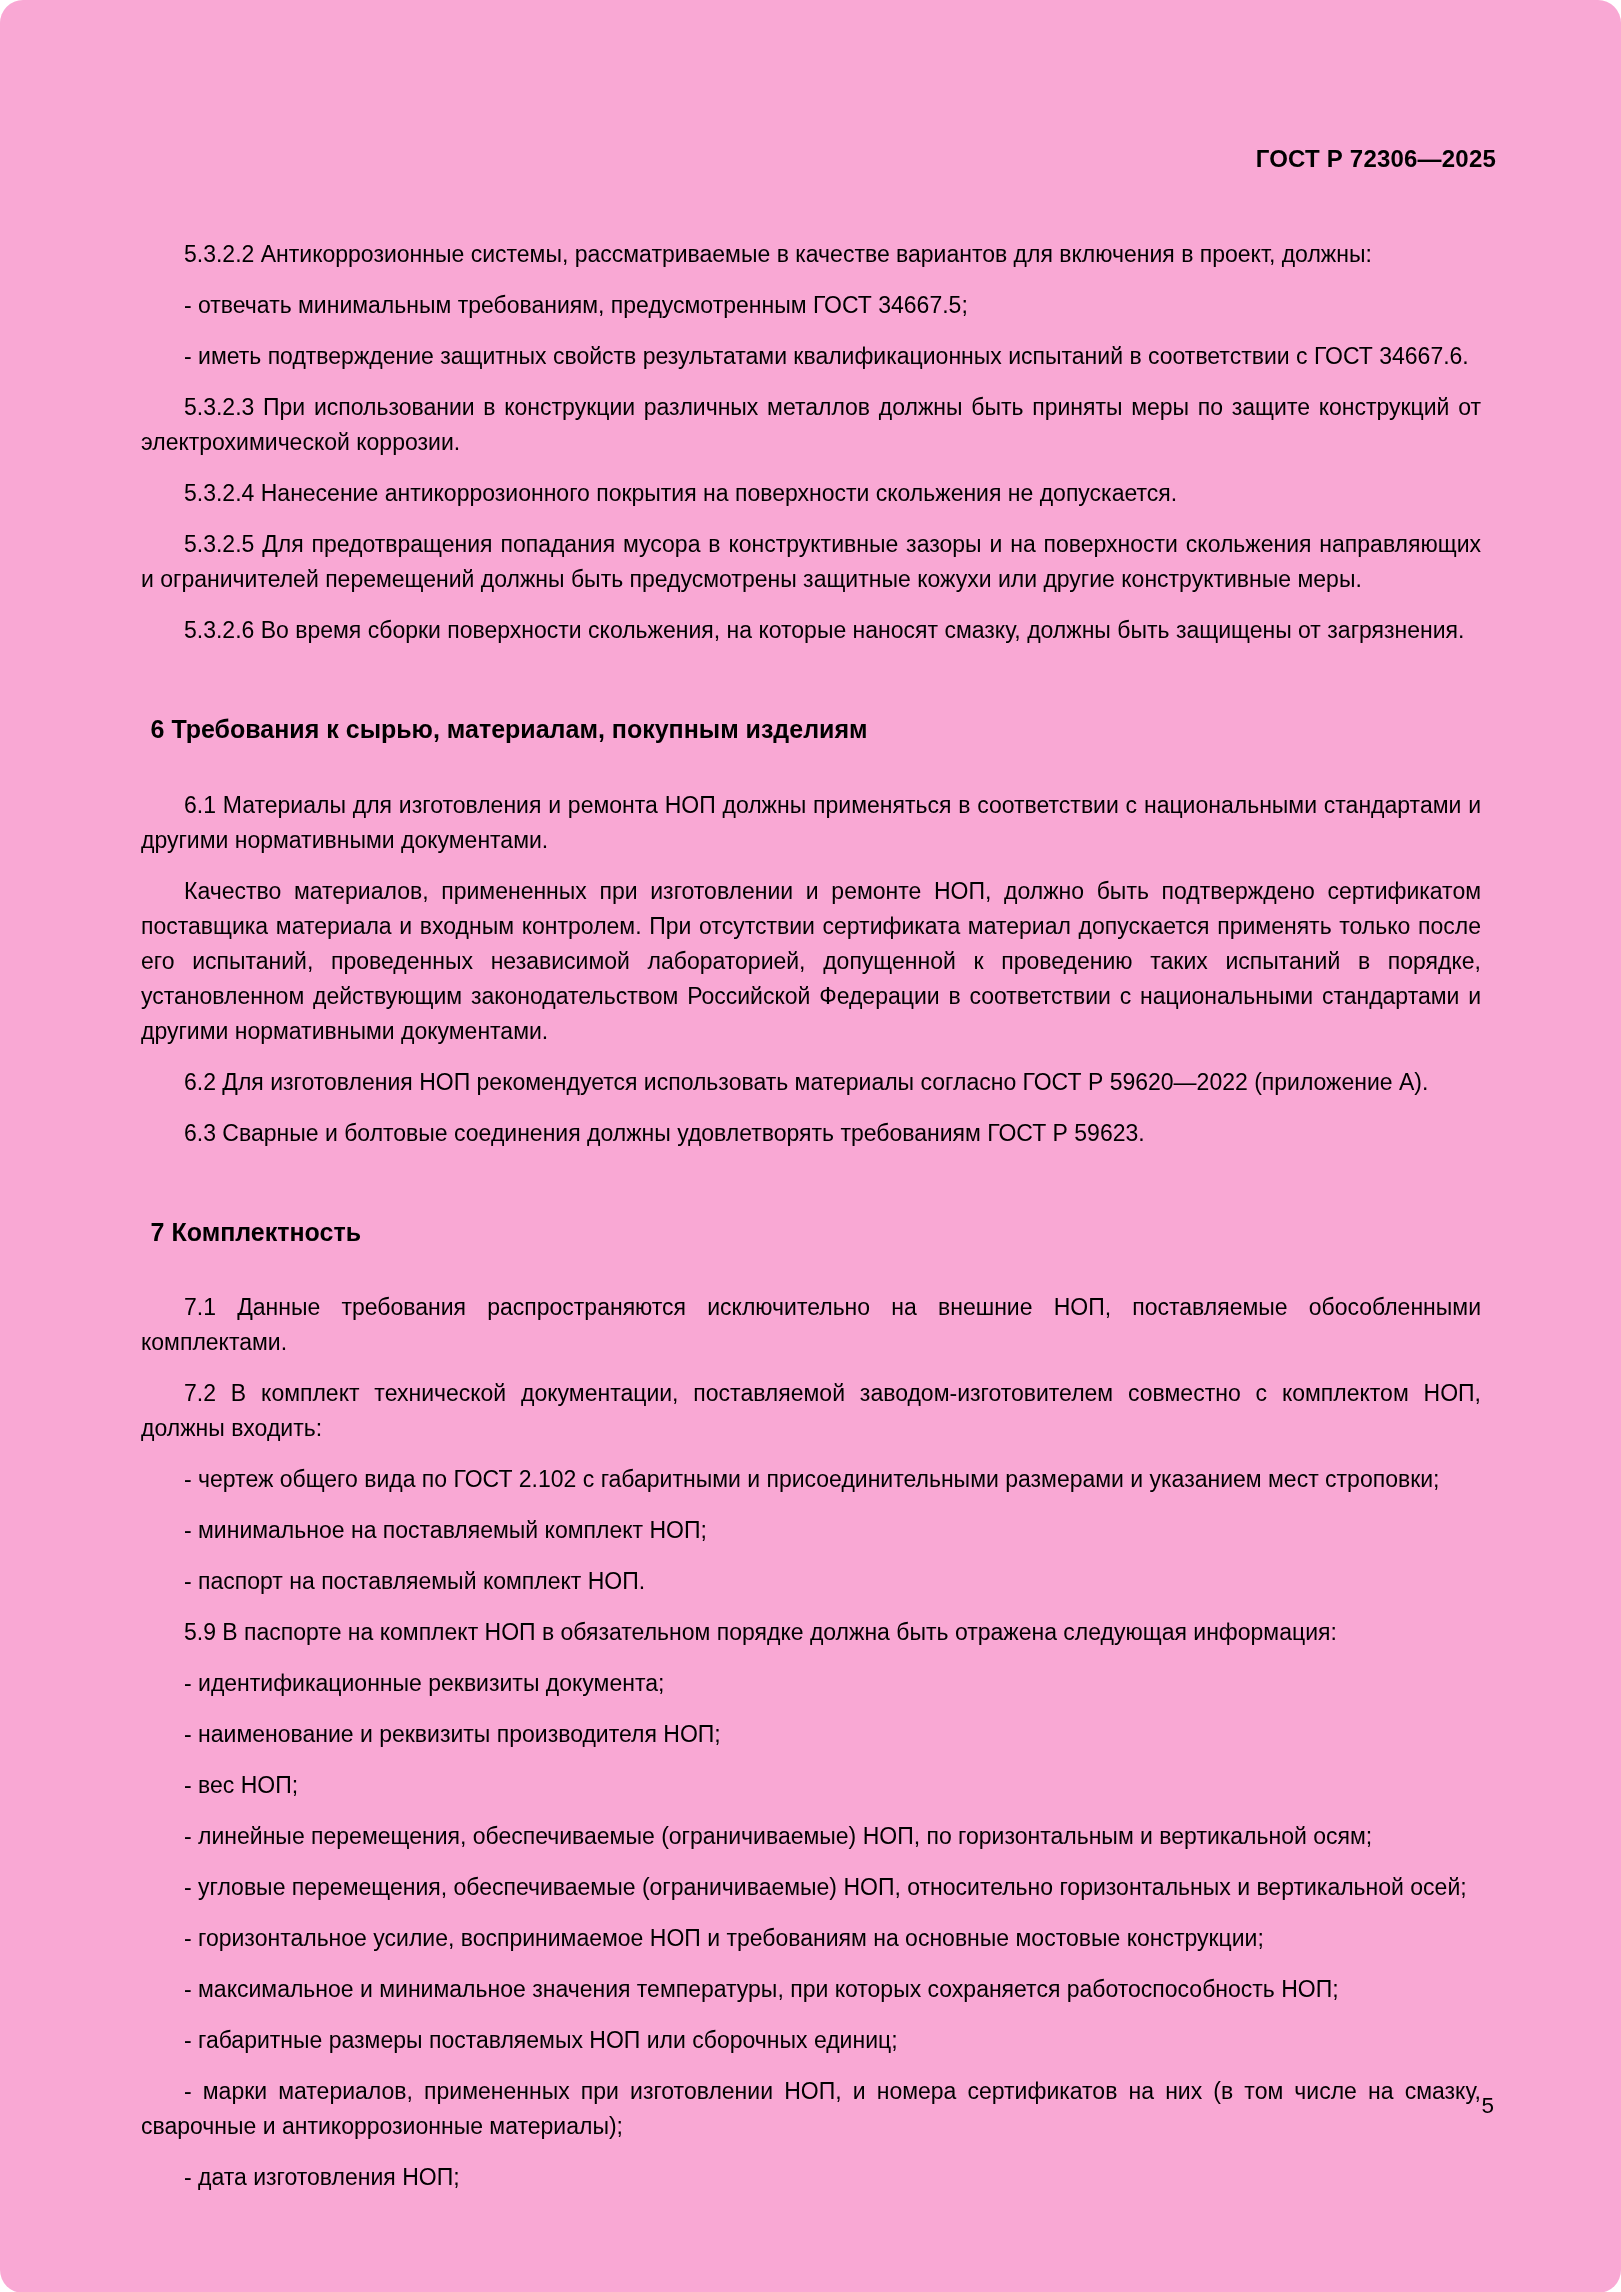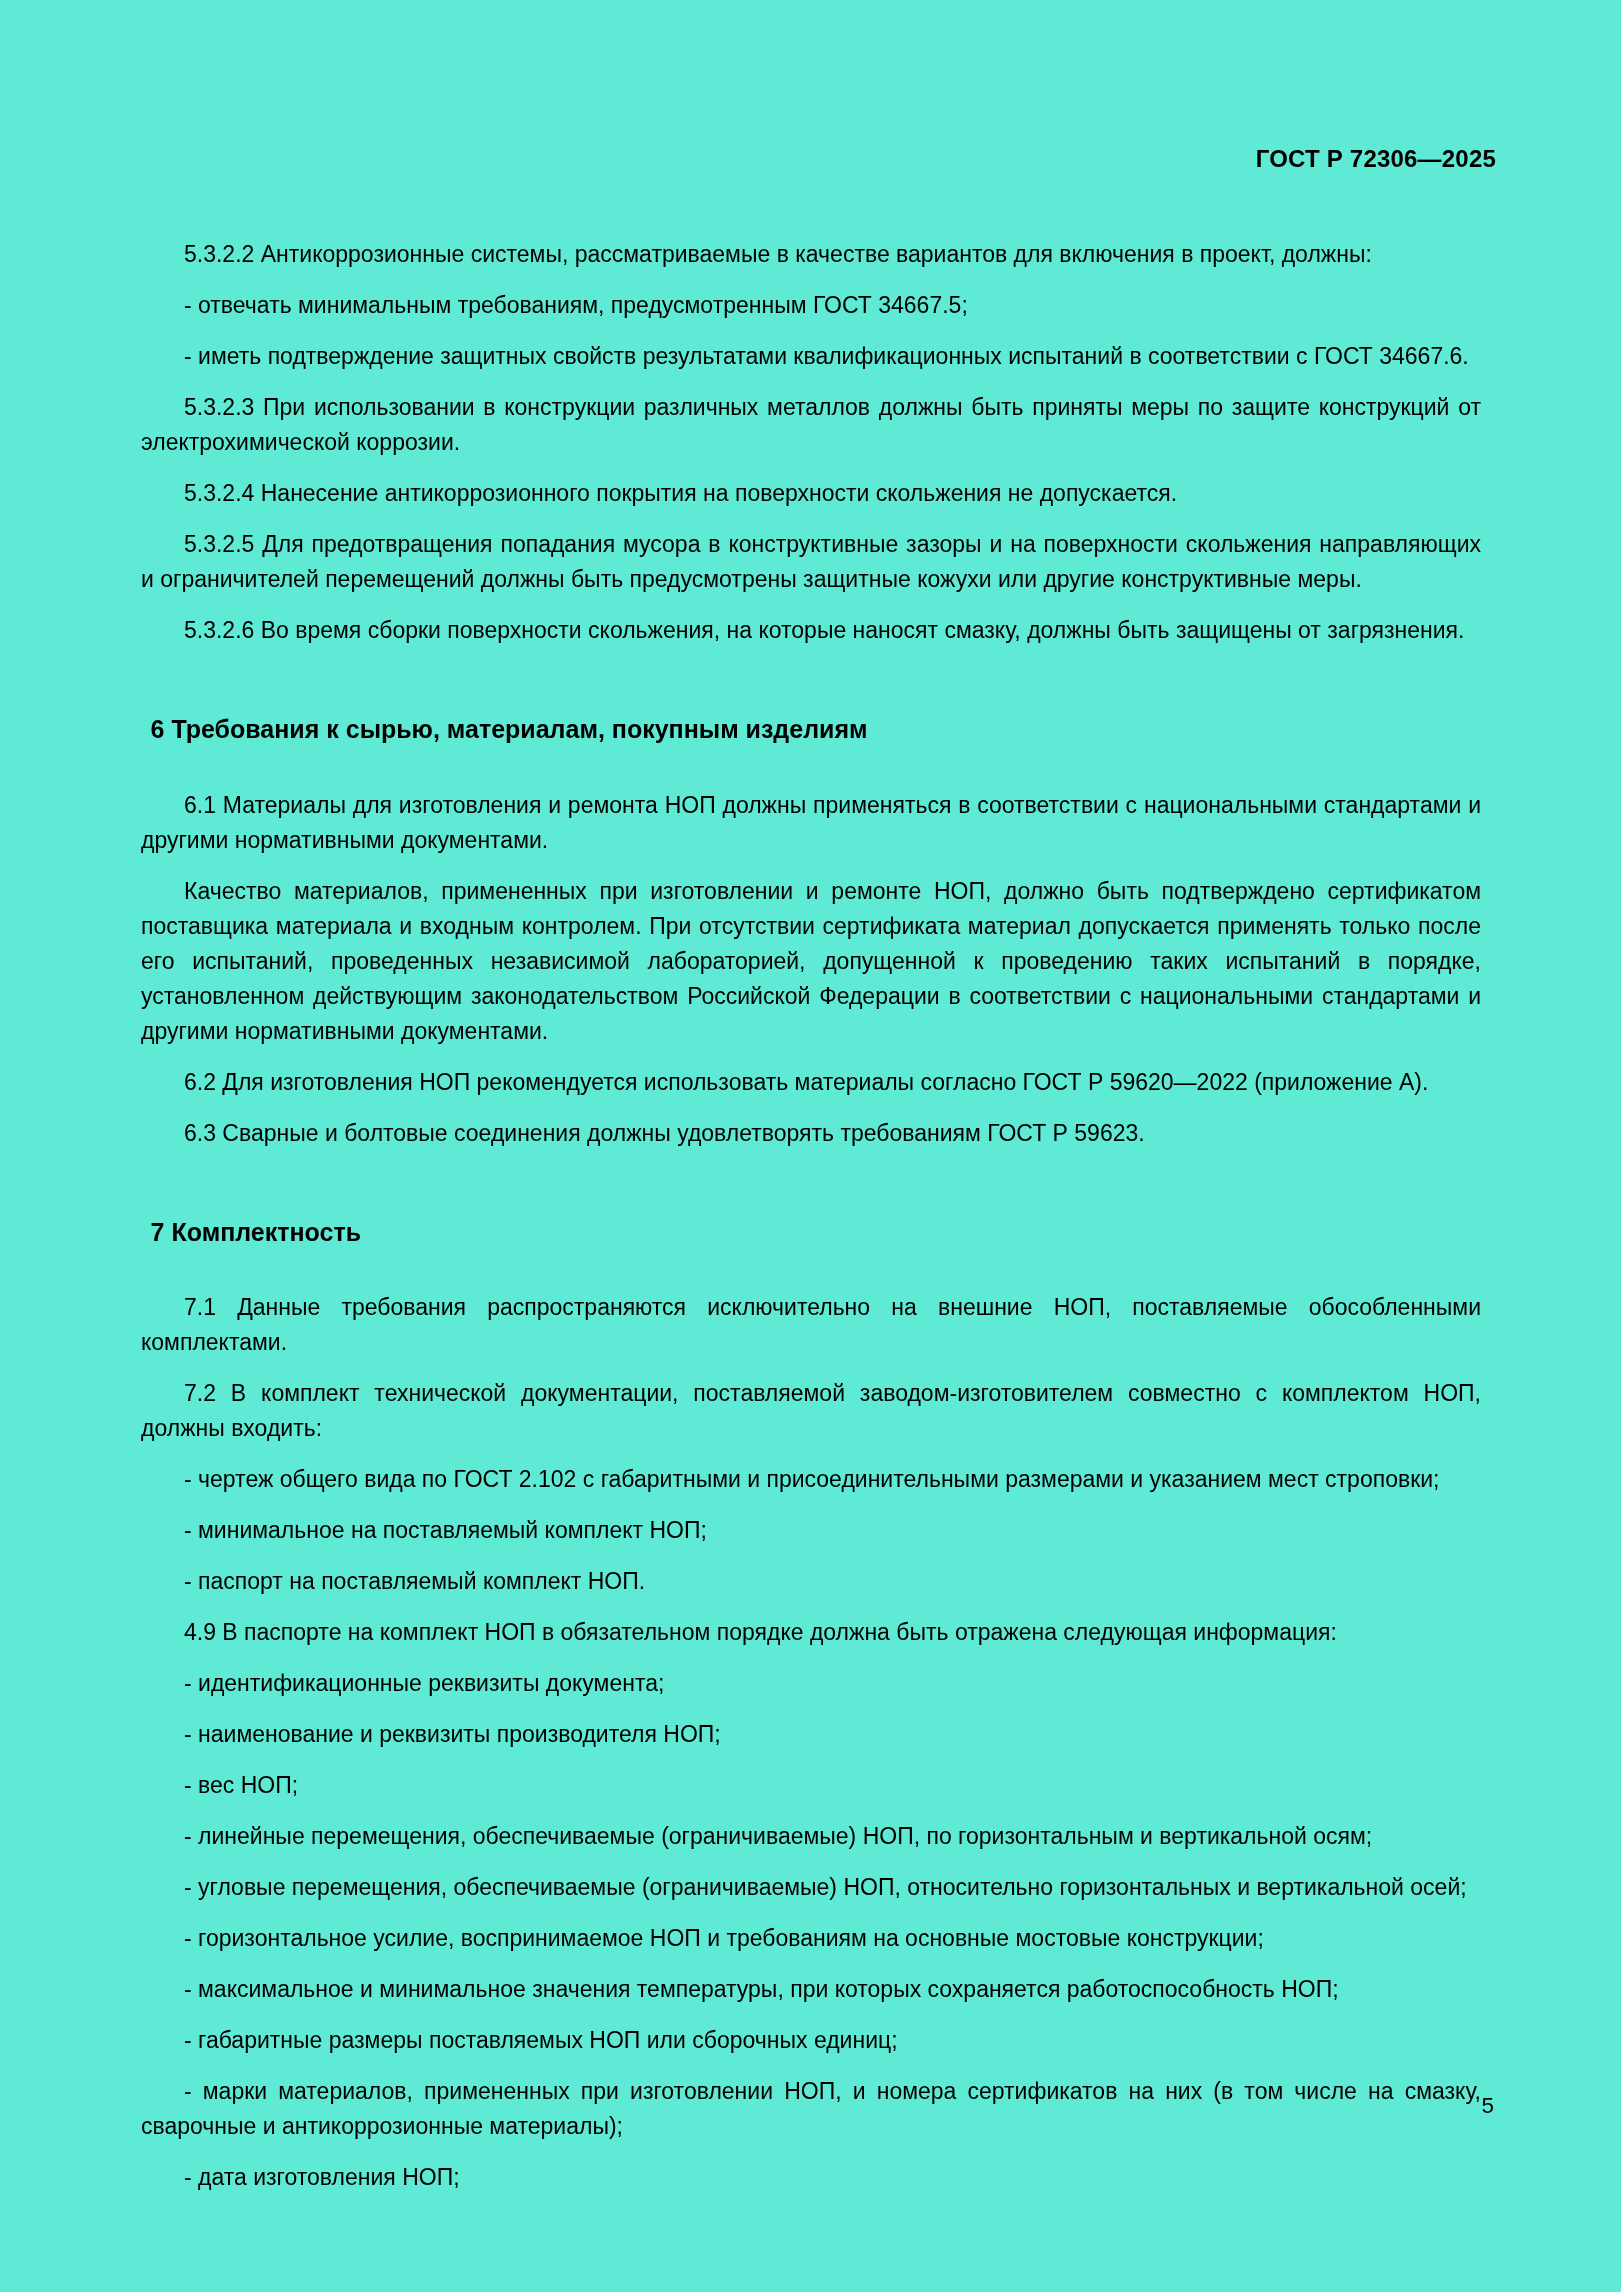--- a/index.html
+++ b/index.html
@@ -9,23 +9,24 @@
   }
   body {
     font-family: "Liberation Sans", sans-serif;
     color: #000000;
   }
   .page {
     position: relative;
     width: 1621px;
     height: 2293px;
     margin: 0 auto;
-    background: #5eead4;
+    background: #f9a8d4;
     box-sizing: border-box;
     overflow: hidden;
+    border-radius: 23px;
   }
   .header {
     position: absolute;
     top: 145px;
     right: 125px;
     font-size: 24px;
     font-weight: bold;
     letter-spacing: 0.2px;
     white-space: nowrap;
   }
@@ -93,21 +94,21 @@
 
     <div class="sp-before-head"></div>
     <h2>7 Комплектность</h2>
     <div class="sp-after-head"></div>
 
     <p class="indent">7.1 Данные требования распространяются исключительно на внешние НОП, поставляемые обо­собленными комплектами.</p>
     <p class="indent">7.2 В комплект технической документации, поставляемой заводом-изготовителем совместно с комплектом НОП, должны входить:</p>
     <p class="dash">- чертеж общего вида по ГОСТ 2.102 с габаритными и присоединительными размерами и указа­нием мест строповки;</p>
     <p class="dash">- минимальное на поставляемый комплект НОП;</p>
     <p class="dash">- паспорт на поставляемый комплект НОП.</p>
-    <p class="indent">4.9 В паспорте на комплект НОП в обязательном порядке должна быть отражена следующая ин­формация:</p>
+    <p class="indent">5.9 В паспорте на комплект НОП в обязательном порядке должна быть отражена следующая ин­формация:</p>
     <p class="dash">- идентификационные реквизиты документа;</p>
     <p class="dash">- наименование и реквизиты производителя НОП;</p>
     <p class="dash">- вес НОП;</p>
     <p class="dash">- линейные перемещения, обеспечиваемые (ограничиваемые) НОП, по горизонтальным и верти­кальной осям;</p>
     <p class="dash">- угловые перемещения, обеспечиваемые (ограничиваемые) НОП, относительно горизонтальных и вертикальной осей;</p>
     <p class="dash">- горизонтальное усилие, воспринимаемое НОП и требованиям на основные мостовые кон­струкции;</p>
     <p class="dash">- максимальное и минимальное значения температуры, при которых сохраняется работоспособ­ность НОП;</p>
     <p class="dash">- габаритные размеры поставляемых НОП или сборочных единиц;</p>
     <p class="dash">- марки материалов, примененных при изготовлении НОП, и номера сертификатов на них (в том числе на смазку, сварочные и антикоррозионные материалы);</p>
     <p class="dash">- дата изготовления НОП;</p>

